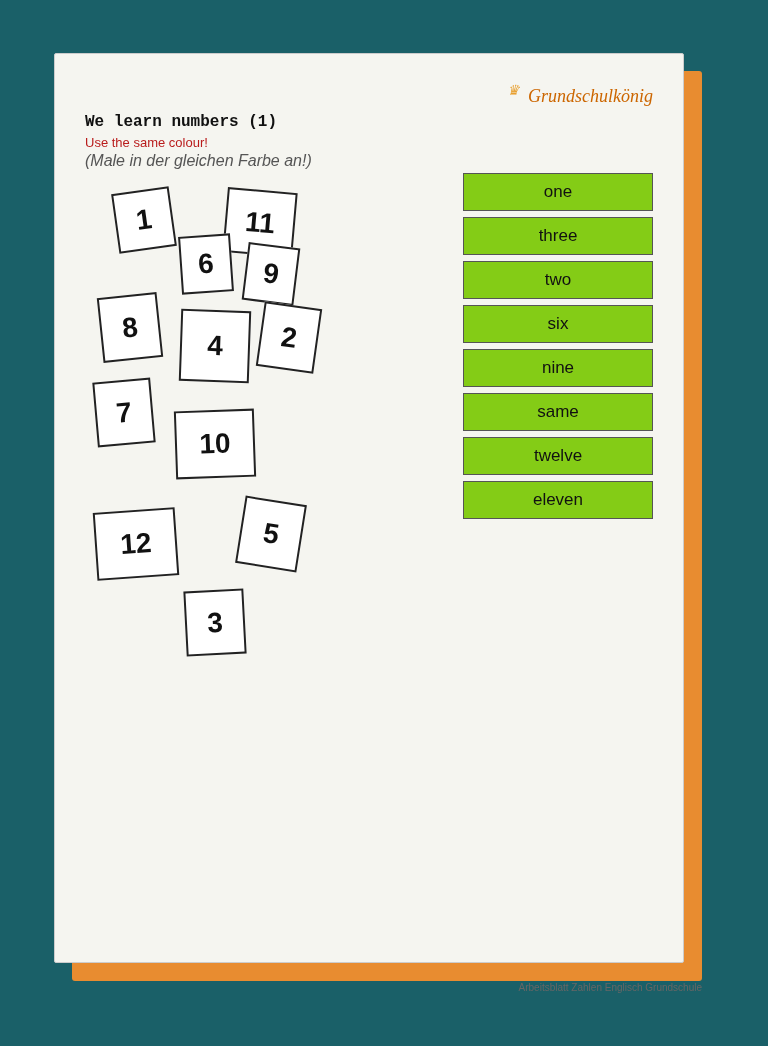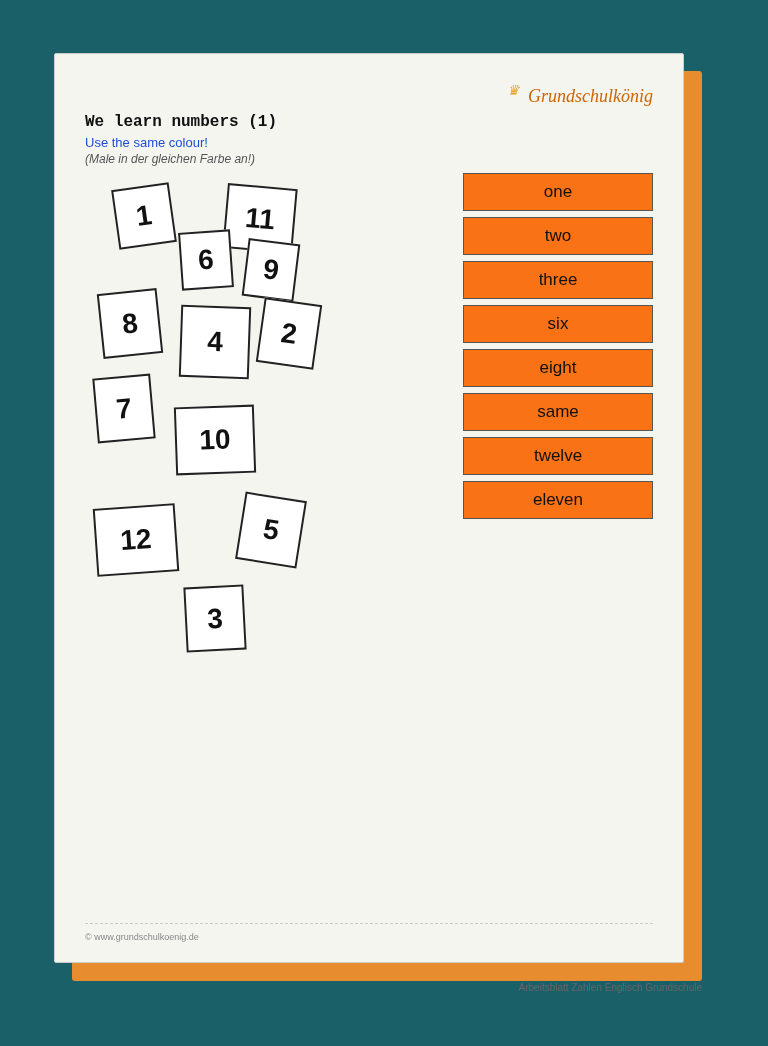--- a/index.html
+++ b/index.html
@@ -69,26 +69,26 @@
     .title {
       font-family: Liberation Mono, monospace;
       font-weight: bold;
       font-size: 16px;
       color: #111;
       margin-bottom: 4px;
     }
     .subtitle {
       font-family: Arial, sans-serif;
       font-size: 13px;
-      color: #1d4ed8;
+      color: #b91c1c;
       margin-bottom: 2px;
     }
     .subtitle-de {
       font-family: Arial, sans-serif;
-      font-size: 12px;
+      font-size: 16px;
       color: #555;
       font-style: italic;
       margin-bottom: 20px;
     }
     .numbers-scatter {
       position: relative;
       width: 260px;
       height: 600px;
       margin-top: 10px;
     }
@@ -111,21 +111,21 @@
       gap: 6px;
       padding-top: 60px;
     }
     .word-box {
       border: 1.5px solid #555;
       padding: 8px 10px;
       text-align: center;
       font-family: 'Comic Sans MS', cursive, sans-serif;
       font-size: 17px;
       color: #111;
-      background: #f97316;
+      background: #84cc16;
     }
     .footer {
       margin-top: auto;
       padding-top: 8px;
       font-size: 9px;
       color: #888;
       font-family: Arial, sans-serif;
       border-top: 1px dashed #ccc;
     }
     .bottom-label {
@@ -167,28 +167,25 @@
             <div class="num-card" style="left: 10px; top: 190px; width: 58px; height: 65px; transform: rotate(-5deg);">7</div>
             <div class="num-card" style="left: 90px; top: 220px; width: 80px; height: 68px; transform: rotate(-2deg);">10</div>
             <div class="num-card" style="left: 10px; top: 320px; width: 82px; height: 68px; transform: rotate(-4deg);">12</div>
             <div class="num-card" style="left: 155px; top: 310px; width: 62px; height: 68px; transform: rotate(9deg);">5</div>
             <div class="num-card" style="left: 100px; top: 400px; width: 60px; height: 65px; transform: rotate(-3deg);">3</div>
           </div>
       </div>
 
       <div class="right-panel" id="word-list">
       <div class="word-box">one</div>
+          <div class="word-box">three</div>
           <div class="word-box">two</div>
-          <div class="word-box">three</div>
           <div class="word-box">six</div>
-          <div class="word-box">eight</div>
+          <div class="word-box">nine</div>
           <div class="word-box">same</div>
           <div class="word-box">twelve</div>
           <div class="word-box">eleven</div>
         </div>
     </div>
 
-    <div class="footer">
-      <span>© www.grundschulkoenig.de</span>
-    </div>
   </div>
   <div class="bottom-label">Arbeitsblatt Zahlen Englisch Grundschule</div>
 </div>
 
 </body></html>

